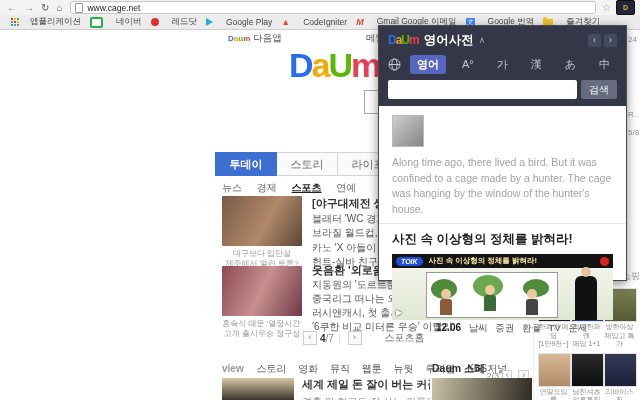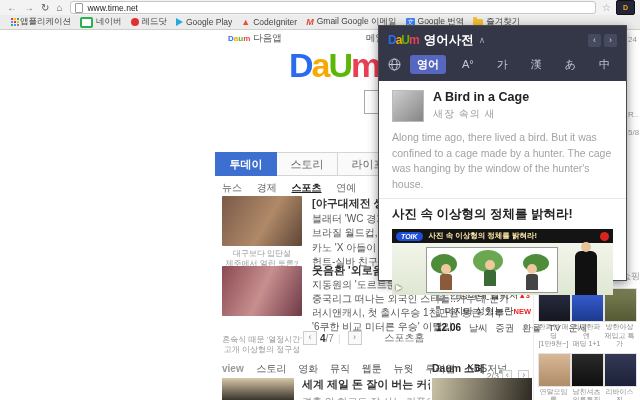--- a/index.html
+++ b/index.html
@@ -11,21 +11,21 @@
   .navbtn.dark{color:#555;}
   .omnibox{flex:1;height:11px;margin:0 6px 0 8px;background:#fff;border:1px solid #c6c6c6;border-radius:3px;
            display:flex;align-items:center;font-size:8.5px;color:#222;}
   .doc-ico{width:6px;height:8px;border:1px solid #9a9a9a;border-radius:1px;margin:0 4px 0 4px;background:#fff;}
   .star{font-size:10px;color:#999;margin-right:5px;}
   .ext{width:17px;height:13px;background:#23263a;border-radius:2px;margin-right:5px;border:1px solid #111;
        display:flex;align-items:center;justify-content:center;font-size:7px;font-weight:bold;color:#f7a900;}
   .bookmarks{position:absolute;left:0;top:15px;width:640px;height:14px;background:#ececec;border-bottom:1px solid #cfcfcf;
              display:flex;align-items:center;overflow:hidden;}
   .bm{display:inline-flex;align-items:center;margin-left:9px;font-size:8.5px;color:#444;white-space:nowrap;}
-  .bm em{font-style:normal;margin-left:3px;}
+  .bm em{font-style:normal;margin-left:13px;}
   .i-apps{width:2px;height:2px;background:#e33;margin-right:4px;
           box-shadow:3px 0 #fb0,6px 0 #3a6,0 3px #49f,3px 3px #e33,6px 3px #fb0,0 6px #3a6,3px 6px #49f,6px 6px #888;}
   .i-apps{margin-bottom:6px;margin-left:2px;}
   .i-naver{width:9px;height:7px;border:2px solid #28b14c;border-radius:2px;background:#fff;}
   .i-red{width:8px;height:8px;border-radius:50%;background:#e03131;}
   .i-play{width:0;height:0;border-left:7px solid #28a8e0;border-top:4px solid transparent;border-bottom:4px solid transparent;}
   .i-ci{color:#ee4f2e;font-size:9px;font-weight:bold;line-height:9px;}
   .i-gmail{color:#dd4b39;font-size:9px;font-weight:bold;line-height:9px;}
   .i-tr{width:9px;height:9px;background:#4285f4;border-radius:1px;color:#fff;font-size:6px;line-height:9px;text-align:center;}
   .i-folder{width:10px;height:7px;background:#f3c12f;border-radius:1px;position:relative;}
@@ -42,21 +42,21 @@
   .tab{width:60px;height:22px;border:1px solid #d5d5d5;border-left:none;background:#fafafa;color:#666;
        font-size:11px;display:flex;align-items:center;justify-content:center;}
   .tab.active{background:#3d6fd0;border:1px solid #3d6fd0;color:#fff;font-weight:bold;}
   .subnav{position:absolute;left:222px;top:151px;font-size:10px;color:#666;}
   .subnav span{margin-right:12px;}
   .subnav .sel{color:#222;font-weight:bold;text-decoration:underline;}
   .thumb{position:absolute;left:222px;width:80px;height:50px;border-radius:1px;}
   .t1{top:166px;background:linear-gradient(120deg,#7a5a48,#b08968 55%,#5d4636);}
   .t2{top:236px;background:linear-gradient(115deg,#8a4a52,#c88f8f 50%,#6d3a46);}
   .tcap{position:absolute;left:218px;width:88px;font-size:8px;color:#999;text-align:center;line-height:10px;}
-  .c1{top:219px;} .c2{top:305px;}
+  .c1{top:219px;} .c2{top:289px;}
   .nblock{position:absolute;left:312px;width:222px;overflow:hidden;}
   .nhead{font-size:11px;font-weight:bold;color:#333;white-space:nowrap;}
   .nitem{font-size:10px;color:#555;line-height:14px;white-space:nowrap;}
   .b1{top:166px;} .b1 .nitem{margin-top:0.5px;}
   .b2{top:233px;}
   .pager{position:absolute;left:300px;top:301px;display:flex;align-items:center;font-size:10px;color:#888;}
   .pgbtn{width:12px;height:12px;border:1px solid #ccc;color:#888;font-size:9px;line-height:11px;text-align:center;margin:0 3px;background:#fafafa;}
   .pager b{color:#333;}
   .pager .sep{color:#ddd;margin:0 4px;}
   .pager .home{color:#666;margin-left:20px;}
@@ -142,21 +142,21 @@
 
 <div class="screen">
 
   <div class="toolbar">
     <span class="navbtn">←</span>
     <span class="navbtn">→</span>
     <span class="navbtn dark">↻</span>
     <span class="navbtn dark">⌂</span>
     <div class="omnibox">
       <span class="doc-ico"></span>
-      <span>www.time.net</span>
+      <span>www.cage.net</span>
     </div>
     <span class="star">☆</span>
     <span class="ext">D</span>
   </div>
 
   <div class="bookmarks">
     <span class="bm">
         <i class="i-apps"></i>
         <em>앱플리케이션</em>
       </span>
@@ -227,21 +227,21 @@
       <div class="nhead">[야구대제전 생중계] 설레는</div>
       <div class="nitem">블래터 'WC 경기장 환경 시즌제..</div>
       <div class="nitem">브라질 월드컵, 낮 더워지면 ..</div>
       <div class="nitem">카노 'X 아들이 분판 말한다고..</div>
       <div class="nitem">헌트-실바 친구 대결: 입막, ..</div>
     </div>
 
     <div class="thumb t2"></div>
     <div class="tcap c2">
       <div>혼숙식 때문 '열정시간'</div>
-        <div>고개 이상형의 정구성</div>
+        <div>고개 출시우승 정구성</div>
     </div>
     <div class="nblock b2">
       <div class="nhead">웃음환 '외로움? 대구보다</div>
       <div class="nitem">지동원의 '도르트문트행' 더 재..</div>
       <div class="nitem">중국리그 떠나는 외국인 스타들..카누테-쿤카</div>
       <div class="nitem">러시앤캐시, 첫 출시우승 1천만원 통큰 기부</div>
       <div class="nitem">'6쿠한 비교 미터른 우승' 이탈리..</div>
     </div>
 
     <div class="pager">
@@ -377,29 +377,29 @@
           <ellipse cx="6.5" cy="6.5" rx="2.6" ry="5.5" fill="none" stroke="#c3c7d6" stroke-width="1"></ellipse>
           <line x1="1" y1="6.5" x2="12" y2="6.5" stroke="#c3c7d6" stroke-width="1"></line>
         </svg>
         <span class="ptab active">영어</span>
         <span class="ptab">A°</span>
         <span class="ptab">가</span>
         <span class="ptab">漢</span>
         <span class="ptab">あ</span>
         <span class="ptab">中</span>
       </div>
+      <div class="prow3">
+        <input class="pinput" type="text" style="">
+        <span class="pbtn">검색</span>
+      </div>
     </div>
 
     <div class="pcard">
       <div class="chead">
         <div class="cimg"></div>
-        <div>
-          <div class="ctitle">A Bird in a Cage</div>
-          <div class="csub">새장 속의 새</div>
-        </div>
       </div>
       <div class="cbody">Along time ago, there lived a bird. But it was confined to a cage made by a hunter. The cage was hanging by the window of the hunter's house.</div>
     </div>
 
     <div class="pdiv"></div>
 
     <div class="promo">
       <div class="ptl">사진 속 이상형의 정체를 밝혀라!</div>
       <div class="banner">
         <div class="btop">

